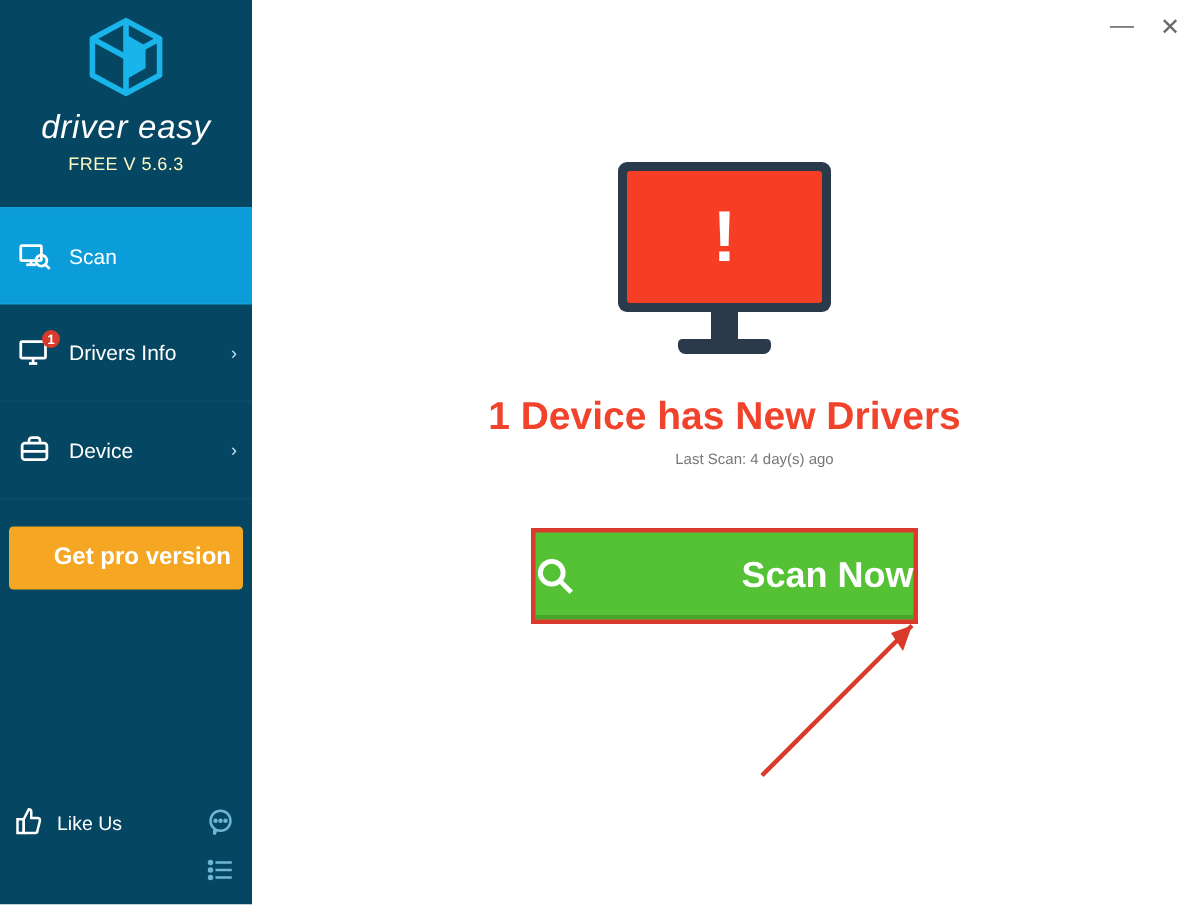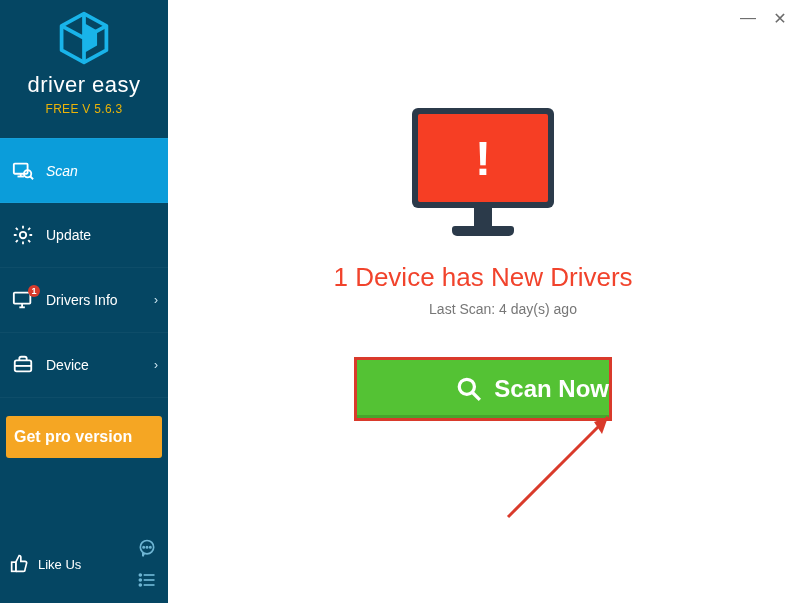--- a/index.html
+++ b/index.html
@@ -1,49 +1,49 @@
 <!DOCTYPE html>
 <html><head>
 <meta charset="utf-8">
 <style>
   * { box-sizing: border-box; margin: 0; padding: 0; font-family: Arial, sans-serif; }
   html, body { width: 798px; height: 603px; overflow: hidden; }
   .app { display: flex; width: 798px; height: 603px; background: #fff; position: relative; }
   .sidebar { width: 168px; height: 100%; background: #054663; color: #fff; display: flex; flex-direction: column; position: relative; }
   .logo-area { text-align: center; padding: 10px 0 8px; }
   .logo-cube { width: 56px; height: 56px; margin: 0 auto 6px; }
-  .brand { font-size: 22px; font-weight: 300; letter-spacing: .5px; color: #fff; }
-  .version { font-size: 12px; color: #eab308; margin-top: 4px; letter-spacing: .3px; }
+  .brand { font-size: 22px; font-style: italic; font-weight: 300; letter-spacing: .5px; color: #fff; }
+  .version { font-size: 12px; color: #fef9c3; margin-top: 4px; letter-spacing: .3px; }
   .menu { display: flex; flex-direction: column; margin-top: 14px; }
   .menu-item { display: flex; align-items: center; gap: 12px; padding: 0 12px; height: 65px; cursor: pointer; position: relative; color: #fff; font-size: 14px; border-bottom: 1px solid rgba(255,255,255,0.04); }
   .menu-item.top-border { border-top: 1px solid rgba(255,255,255,0.04); }
-  .menu-item.active { background: #0b9dda; font-style: italic; }
+  .menu-item.active { background: #0b9dda; }
   .menu-item .icon { width: 22px; height: 22px; flex-shrink: 0; display:flex; align-items:center; justify-content:center; }
   .chevron { position: absolute; right: 10px; font-size: 12px; color: #cfe8f3; }
-  .get-pro { margin: 18px 6px 0; background: #f5a623; color: #fff; text-align: left; padding: 12px 8px; font-size: 16px; font-weight: bold; border-radius: 3px; cursor: pointer; }
-  .sidebar-bottom { margin-top: auto; padding: 8px 10px 12px; display: flex; align-items: center; justify-content: space-between; }
+  .get-pro { margin: 18px 6px 0; background: #f5a623; color: #fff; text-align: right; padding: 12px 8px; font-size: 16px; font-weight: bold; border-radius: 3px; cursor: pointer; }
+  .sidebar-bottom { margin-top: auto; padding: 8px 10px 12px; display: flex; align-items: flex-start; justify-content: space-between; }
   .like-us { display: flex; align-items: center; gap: 8px; font-size: 13px; cursor: pointer; }
   .bottom-icons { display: flex; flex-direction: column; gap: 10px; align-items: center; color: #6fb6d4; }
   .bottom-icons .ic { width: 22px; height: 22px; cursor: pointer; display:flex; align-items:center; justify-content:center; }
 
   .main { flex: 1; position: relative; background: #fff; }
   .window-controls { position: absolute; top: 6px; right: 6px; display: flex; gap: 8px; }
   .win-btn { width: 24px; height: 24px; display: flex; align-items: center; justify-content: center; color: #6b6b6b; cursor: pointer; font-size: 16px; }
 
   .center { position: absolute; left: 0; right: 0; top: 108px; text-align: center; }
   .monitor { width: 142px; height: 132px; margin: 0 auto; position: relative; }
   .monitor-frame { width: 142px; height: 100px; background: #2b3a4a; border-radius: 6px; padding: 6px; }
   .monitor-screen { width: 100%; height: 100%; background: #f63e24; border-radius: 2px; display: flex; align-items: center; justify-content: center; color: #fff; font-size: 48px; font-weight: bold; font-family: Georgia, serif; }
   .monitor-stand { width: 18px; height: 18px; background: #2b3a4a; margin: 0 auto; }
   .monitor-base { width: 62px; height: 10px; background: #2b3a4a; margin: 0 auto; border-radius: 3px 3px 5px 5px; }
 
-  .headline { margin-top: 22px; color: #f1432c; font-size: 26px; font-weight: normal; }
-  .subline { margin-top: 8px; color: #777; font-size: 14px; padding-left: 40px; }
+  .headline { margin-top: 22px; color: #f1432c; font-size: 26px; font-weight: bold; }
+  .subline { margin-top: 8px; color: #777; font-size: 10px; padding-left: 40px; }
 
-  .scan-btn { margin: 40px auto 0; width: 258px; height: 64px; background: #54c234; border: 3px solid #d93a2b; color: #fff; font-size: 24px; font-weight: bold; display: flex; align-items: center; justify-content: flex-end; gap: 12px; cursor: pointer; box-shadow: inset 0 -3px 0 rgba(0,0,0,0.15); }
+  .scan-btn { margin: 40px auto 0; width: 258px; height: 64px; background: #54c234; border: 3px solid #d93a2b; color: #fff; font-size: 24px; font-weight: bold; display: flex; align-items: center; justify-content: space-between; gap: 12px; cursor: pointer; box-shadow: inset 0 -3px 0 rgba(0,0,0,0.15); }
   .scan-btn .mag { width: 26px; height: 26px; }
 
   .arrow-svg { position: absolute; left: 330px; top: 402px; width: 140px; height: 120px; pointer-events: none; }
 
   .badge { position:absolute; top:-4px; right:-6px; background:#d93a2b; color:#fff; font-size:9px; width:12px; height:12px; border-radius:50%; display:flex; align-items:center; justify-content:center; font-weight:bold; }
 </style>
 </head>
 <body>
 
 <div class="app">
@@ -70,29 +70,20 @@
               <rect x="2" y="4" width="15" height="11" rx="1"></rect>
               <line x1="6" y1="18" x2="13" y2="18"></line>
               <line x1="9.5" y1="15" x2="9.5" y2="18"></line>
               <circle cx="17" cy="15" r="4"></circle>
               <line x1="20" y1="18" x2="23" y2="21"></line>
             </svg>
         </span>
         <span>Scan</span>
       </div>
 
-      <div class="menu-item">
-        <span class="icon">
-          <svg viewBox="0 0 24 24" width="22" height="22" fill="none" stroke="#fff" stroke-width="2">
-              <circle cx="12" cy="12" r="3.5"></circle>
-              <path d="M12 2v3M12 19v3M4.2 4.2l2.1 2.1M17.7 17.7l2.1 2.1M2 12h3M19 12h3M4.2 19.8l2.1-2.1M17.7 6.3l2.1-2.1"></path>
-            </svg>
-        </span>
-        <span>Update</span>
-      </div>
 
       <div class="menu-item">
         <span class="icon" style="position:relative">
           <svg viewBox="0 0 24 24" width="22" height="22" fill="none" stroke="#fff" stroke-width="2">
               <rect x="2" y="4" width="18" height="12" rx="1"></rect>
               <line x1="8" y1="20" x2="14" y2="20"></line>
               <line x1="11" y1="16" x2="11" y2="20"></line>
             </svg>
           <span class="badge">1</span>
         </span>

